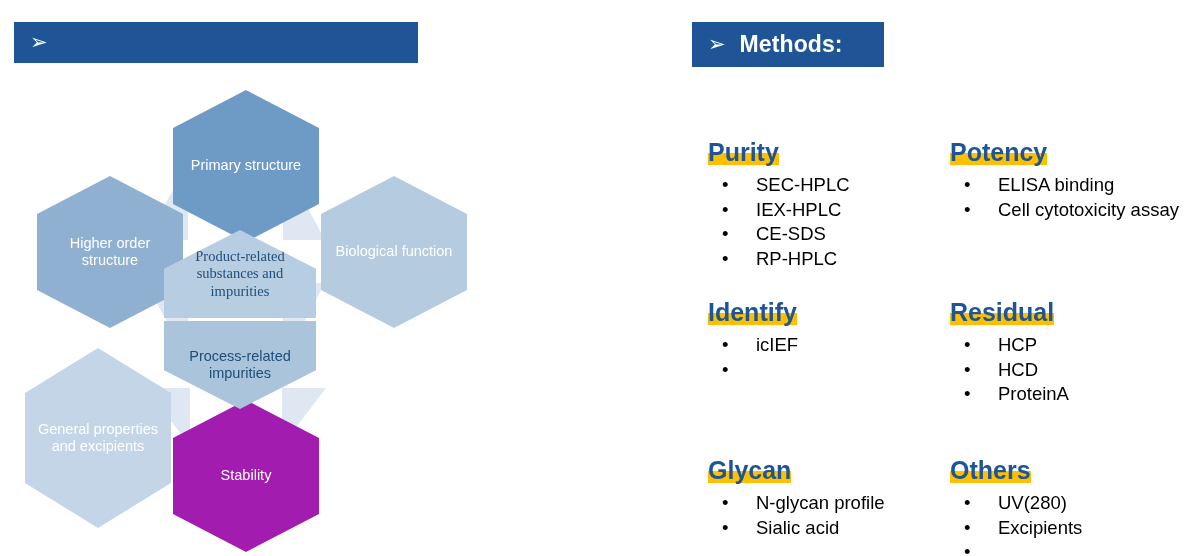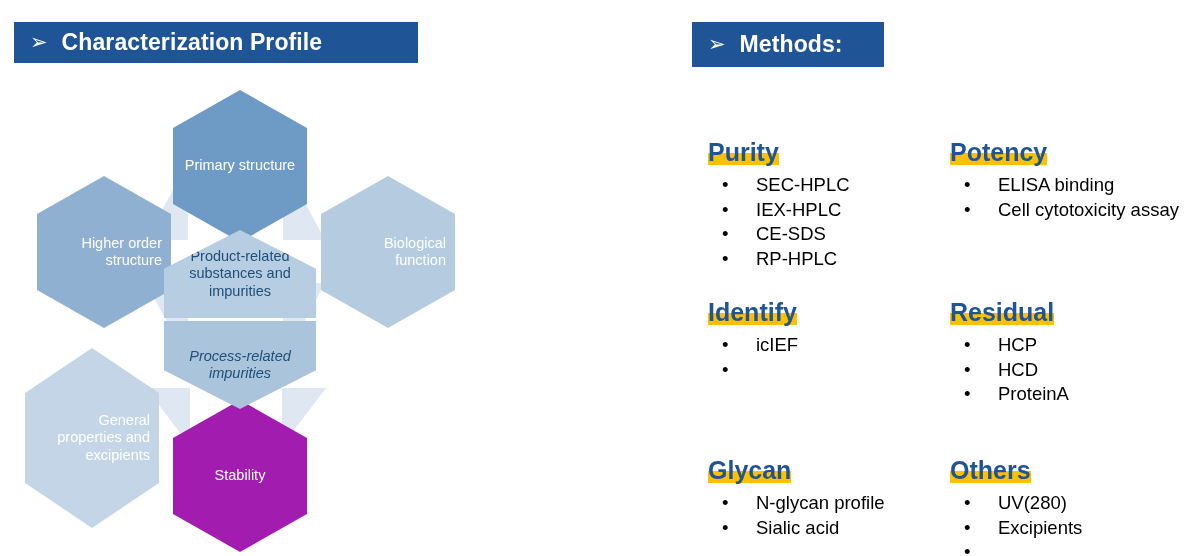--- a/index.html
+++ b/index.html
@@ -45,27 +45,27 @@
   
   #hex-diagram {
     position: absolute;
     left: 20px;
     top: 88px;
     width: 470px;
     height: 465px;
   }
   .hex {
     position: absolute;
-    width: 134px;
+    width: 146px;
     height: 152px;
     clip-path: polygon(50% 0%, 100% 25%, 100% 75%, 50% 100%, 0% 75%, 0% 25%);
     display: flex;
     align-items: center;
     justify-content: center;
-    text-align: right;
+    text-align: center;
     box-sizing: border-box;
   }
   .hex .hex-label {
     color: #ffffff;
     font-size: 14.5px;
     line-height: 1.18;
     font-weight: normal;
     padding: 0 9px;
   }
   
@@ -143,21 +143,20 @@
     color: #000000;
     font-size: 18.5px;
     line-height: 1.28;
   }
 </style>
 </head>
 <body>
 
 <div class="hdr-bar" id="hdr-characterization">
   <span class="hdr-arrow">➢</span>
-  <span class="hdr-title">Characterization Profile</span>
 </div>
 
 <div class="hdr-bar" id="hdr-methods">
   <span class="hdr-arrow">➢</span>
   <span class="hdr-title">Methods:</span>
 </div>
 
 <div id="hex-diagram">
 
   <div class="connector" style="left:126px; top:74px; width:42px; height:78px; clip-path:polygon(0% 100%, 100% 0%, 100% 100%);"></div>
@@ -182,26 +181,26 @@
 
   <div class="hex" style="left:5px; top:260px; height:180px; background:#c3d5e6;">
     <span class="hex-label">General properties and excipients</span>
   </div>
 
   <div class="hex" style="left:5px; top:88px; background:#8fb0d0;margin-left:12px;">
     <span class="hex-label">Higher order structure</span>
   </div>
 
   <div class="hex-center" style="left:144px; top:142px; height:88px; background:#b7cde1;
-              clip-path:polygon(50% 0%, 100% 44%, 100% 100%, 0% 100%, 0% 44%);">
+              clip-path:polygon(50% 0%, 100% 44%, 100% 100%, 0% 100%, 0% 44%);font-family:Liberation Serif, serif;">
     <span class="hex-label">Product-related substances and impurities</span>
   </div>
 
   <div class="hex-center" style="left:144px; top:233px; height:88px; background:#aac4dc;
-              clip-path:polygon(0% 0%, 100% 0%, 100% 56%, 50% 100%, 0% 56%);font-style:italic;">
+              clip-path:polygon(0% 0%, 100% 0%, 100% 56%, 50% 100%, 0% 56%);">
     <span class="hex-label">Process-related impurities</span>
   </div>
 </div>
 
 <div id="methods-grid">
 
   <div class="method-block" style="left:8px; top:0px;">
     <div class="method-title-wrap">
       <span class="method-title-hl"></span>
       <span class="method-title">Purity</span>

